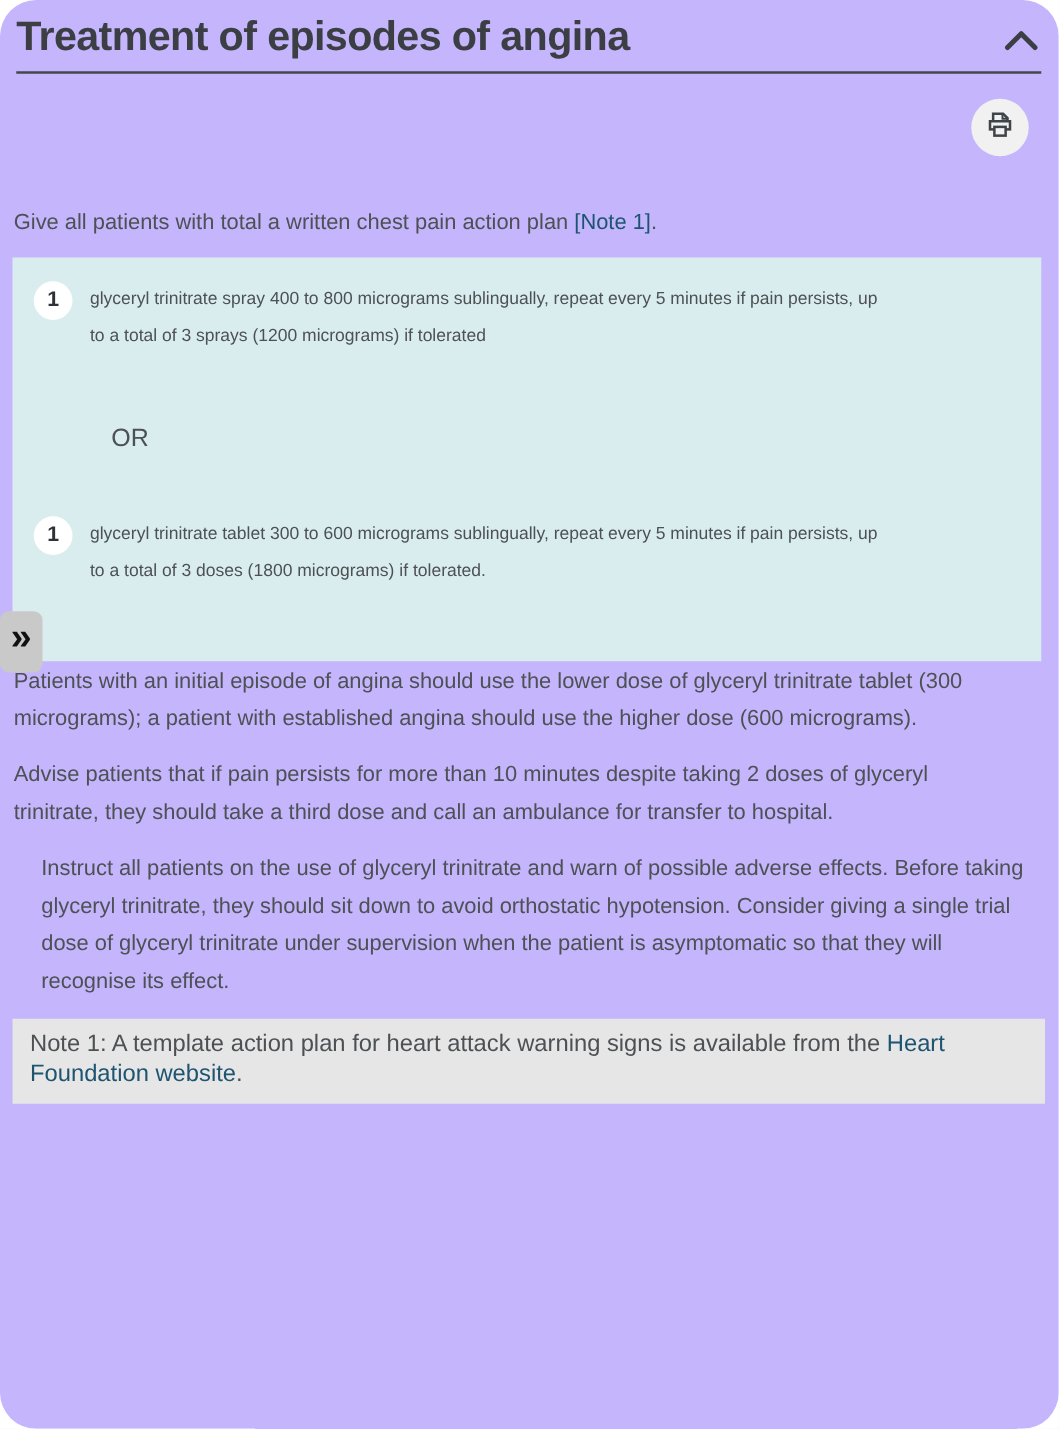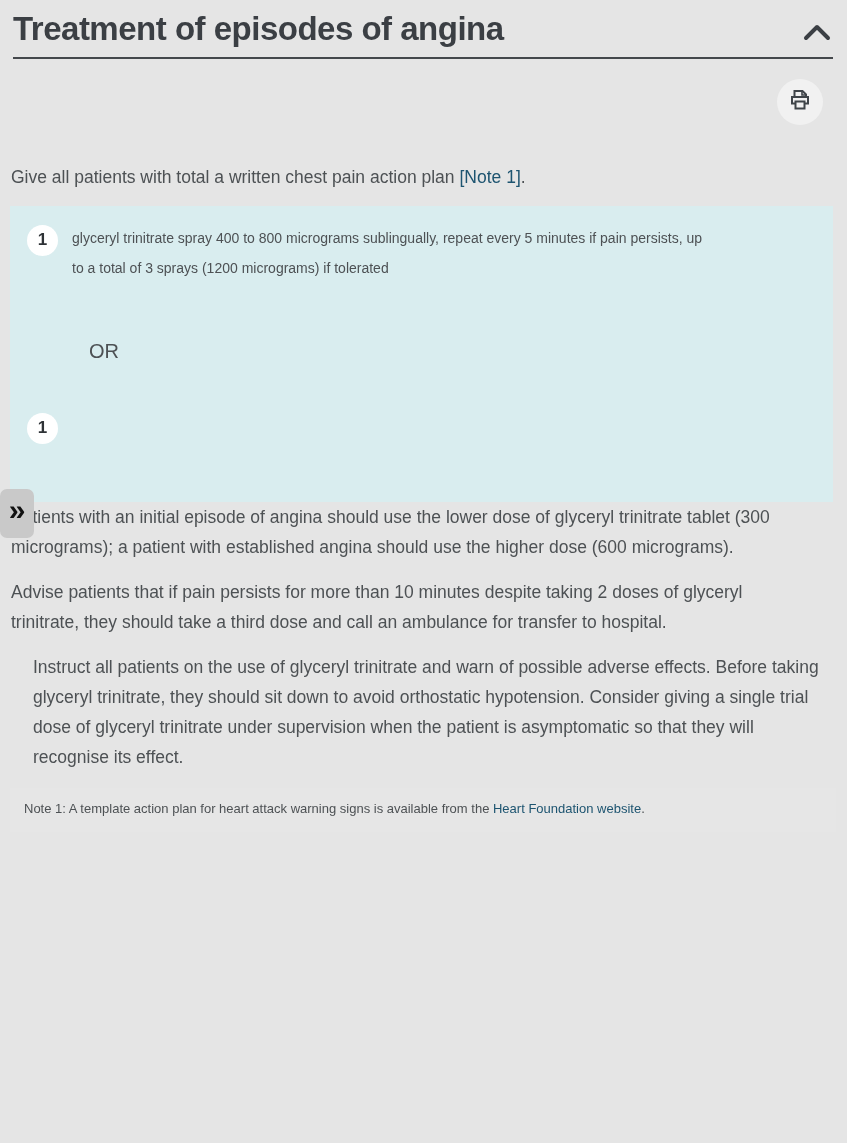--- a/index.html
+++ b/index.html
@@ -5,22 +5,23 @@
   * { margin: 0; padding: 0; box-sizing: border-box; }
   html, body { background: #ffffff; }
   body {
     font-family: "Liberation Sans", "DejaVu Sans", sans-serif;
     color: #4d4d4d;
   }
   .page {
     position: relative;
     width: 847px;
     height: 1143px;
-    background: #e5e5e5;
+    background: #c4b5fd;
     overflow: hidden;
+    border-radius: 29px;
   }
 
   
   .header {
     display: flex;
     justify-content: space-between;
     align-items: flex-start;
     padding: 8px 14px 0 13px;
   }
   .page-title {
@@ -137,21 +138,21 @@
     text-align: center;
     padding: 0 0 8px 0;
   }
 
   
   .note-box {
     margin: 16px 11px 0 10px;
     width: 826px;
     background: #e6e6e6;
     padding: 9px 16px 11px 14px;
-    font-size: 13px;
+    font-size: 19px;
     line-height: 24px;
     color: #4d5154;
   }
 </style>
 </head>
 <body>
 
 <div class="page">
 
   <div class="header">
@@ -185,20 +186,21 @@
 
 
     <div class="options-box">
       <div class="option-item">
         <span class="option-num">1</span>
         <span class="option-text">glyceryl trinitrate spray 400 to 800 micrograms sublingually, repeat every 5 minutes if pain persists, up to a total of 3 sprays (1200 micrograms) if tolerated</span>
       </div>
       <div class="or-separator">OR</div>
       <div class="option-item">
         <span class="option-num">1</span>
+        <span class="option-text">glyceryl trinitrate tablet 300 to 600 micrograms sublingually, repeat every 5 minutes if pain persists, up to a total of 3 doses (1800 micrograms) if tolerated.</span>
       </div>
     </div>
 
     <p class="para p3">Patients with an initial episode of angina should use the lower dose of glyceryl trinitrate tablet (300 micrograms); a patient with established angina should use the higher dose (600 micrograms).</p>
 
     <p class="para p4">Advise patients that if pain persists for more than 10 minutes despite taking 2 doses of glyceryl trinitrate, they should take a third dose and call an ambulance for transfer to hospital.</p>
 
     <p class="para p5">Instruct all patients on the use of glyceryl trinitrate and warn of possible adverse effects. Before taking glyceryl trinitrate, they should sit down to avoid orthostatic hypotension. Consider giving a single trial dose of glyceryl trinitrate under supervision when the patient is asymptomatic so that they will recognise its effect.</p>
 
   </div>

